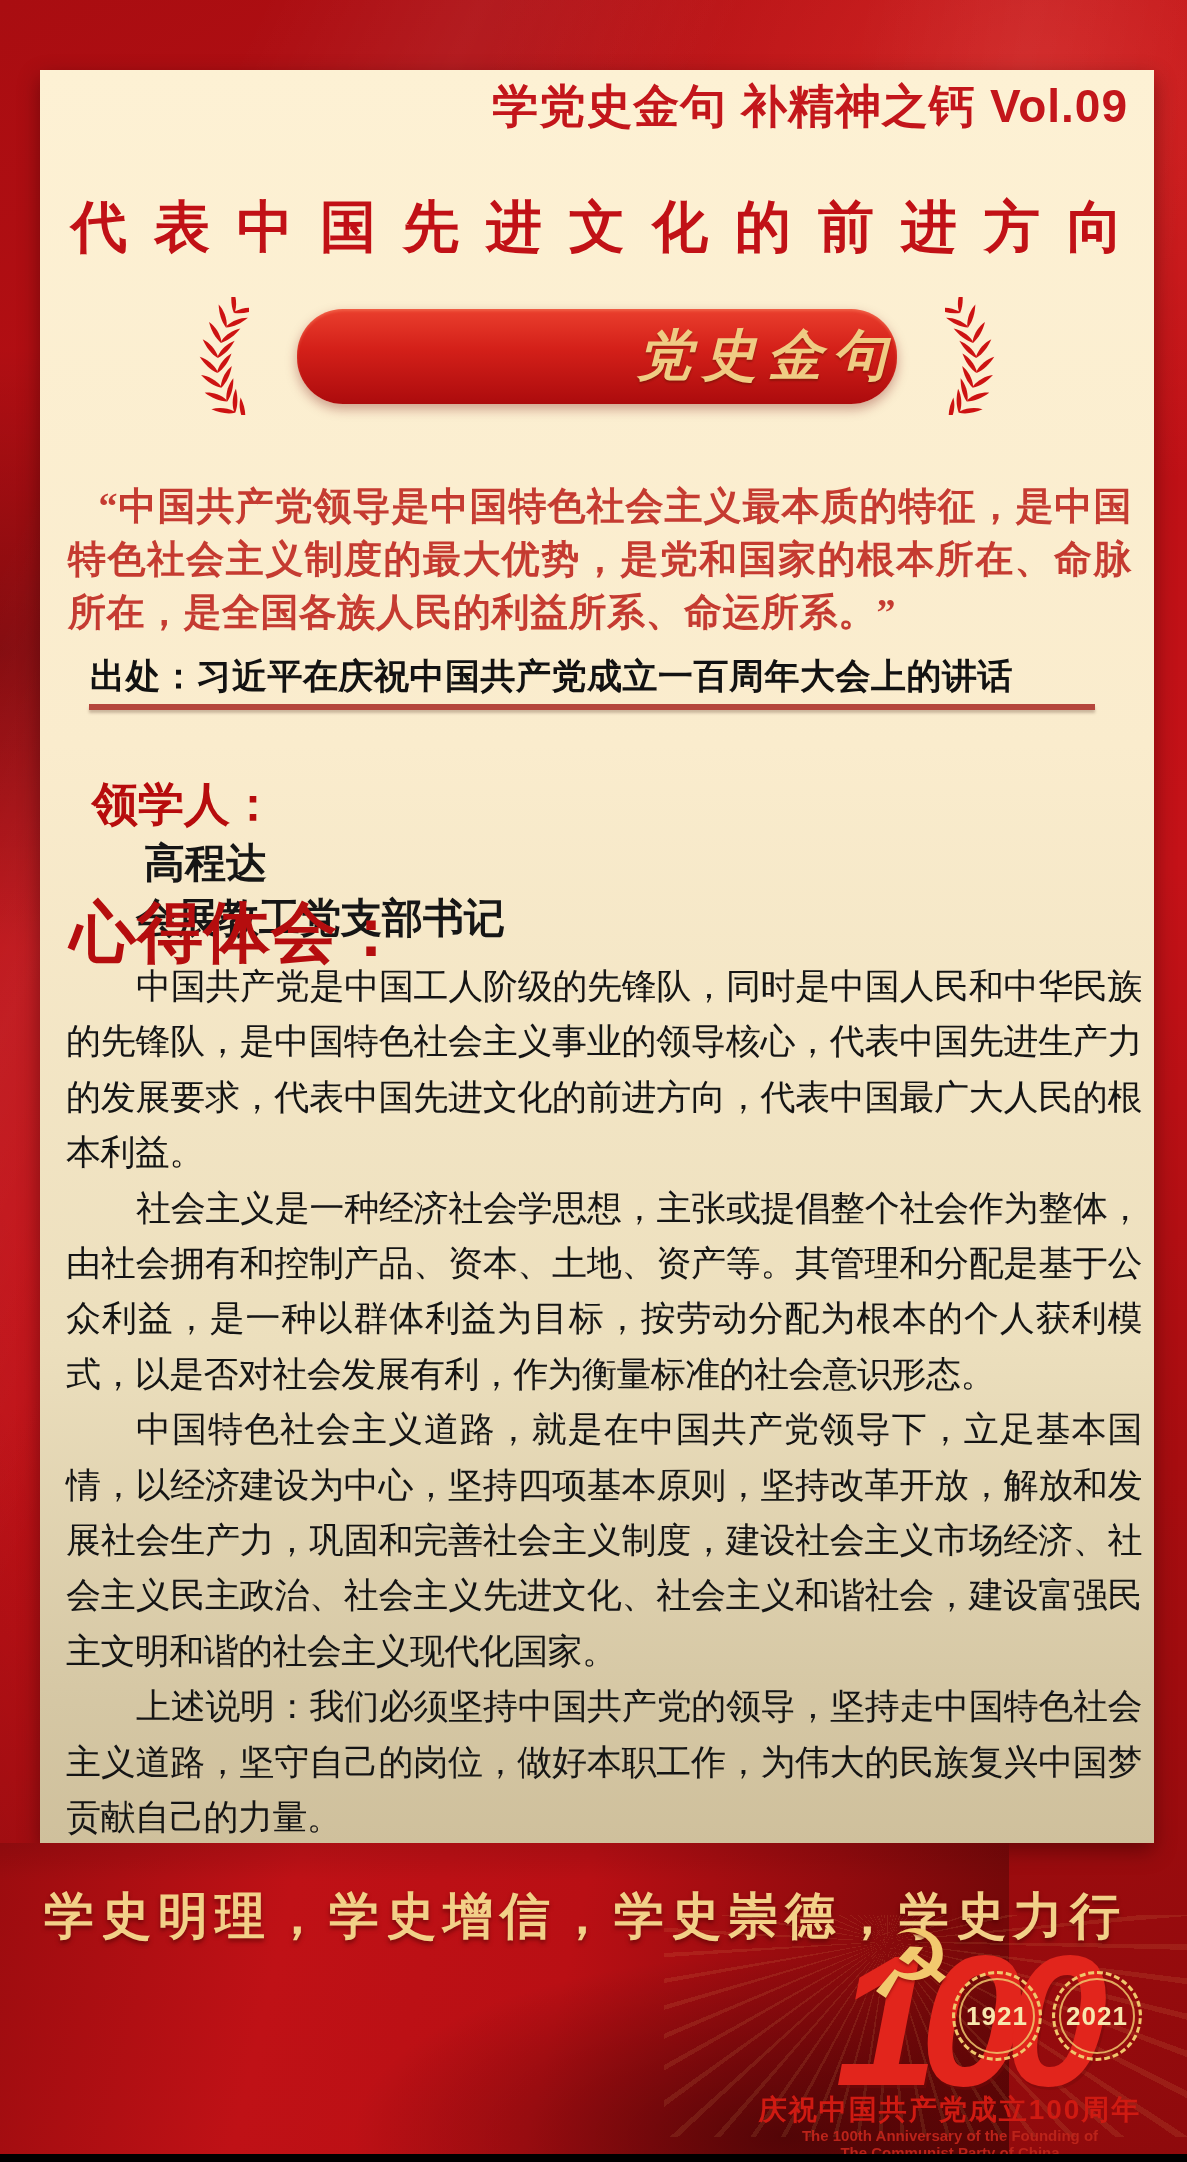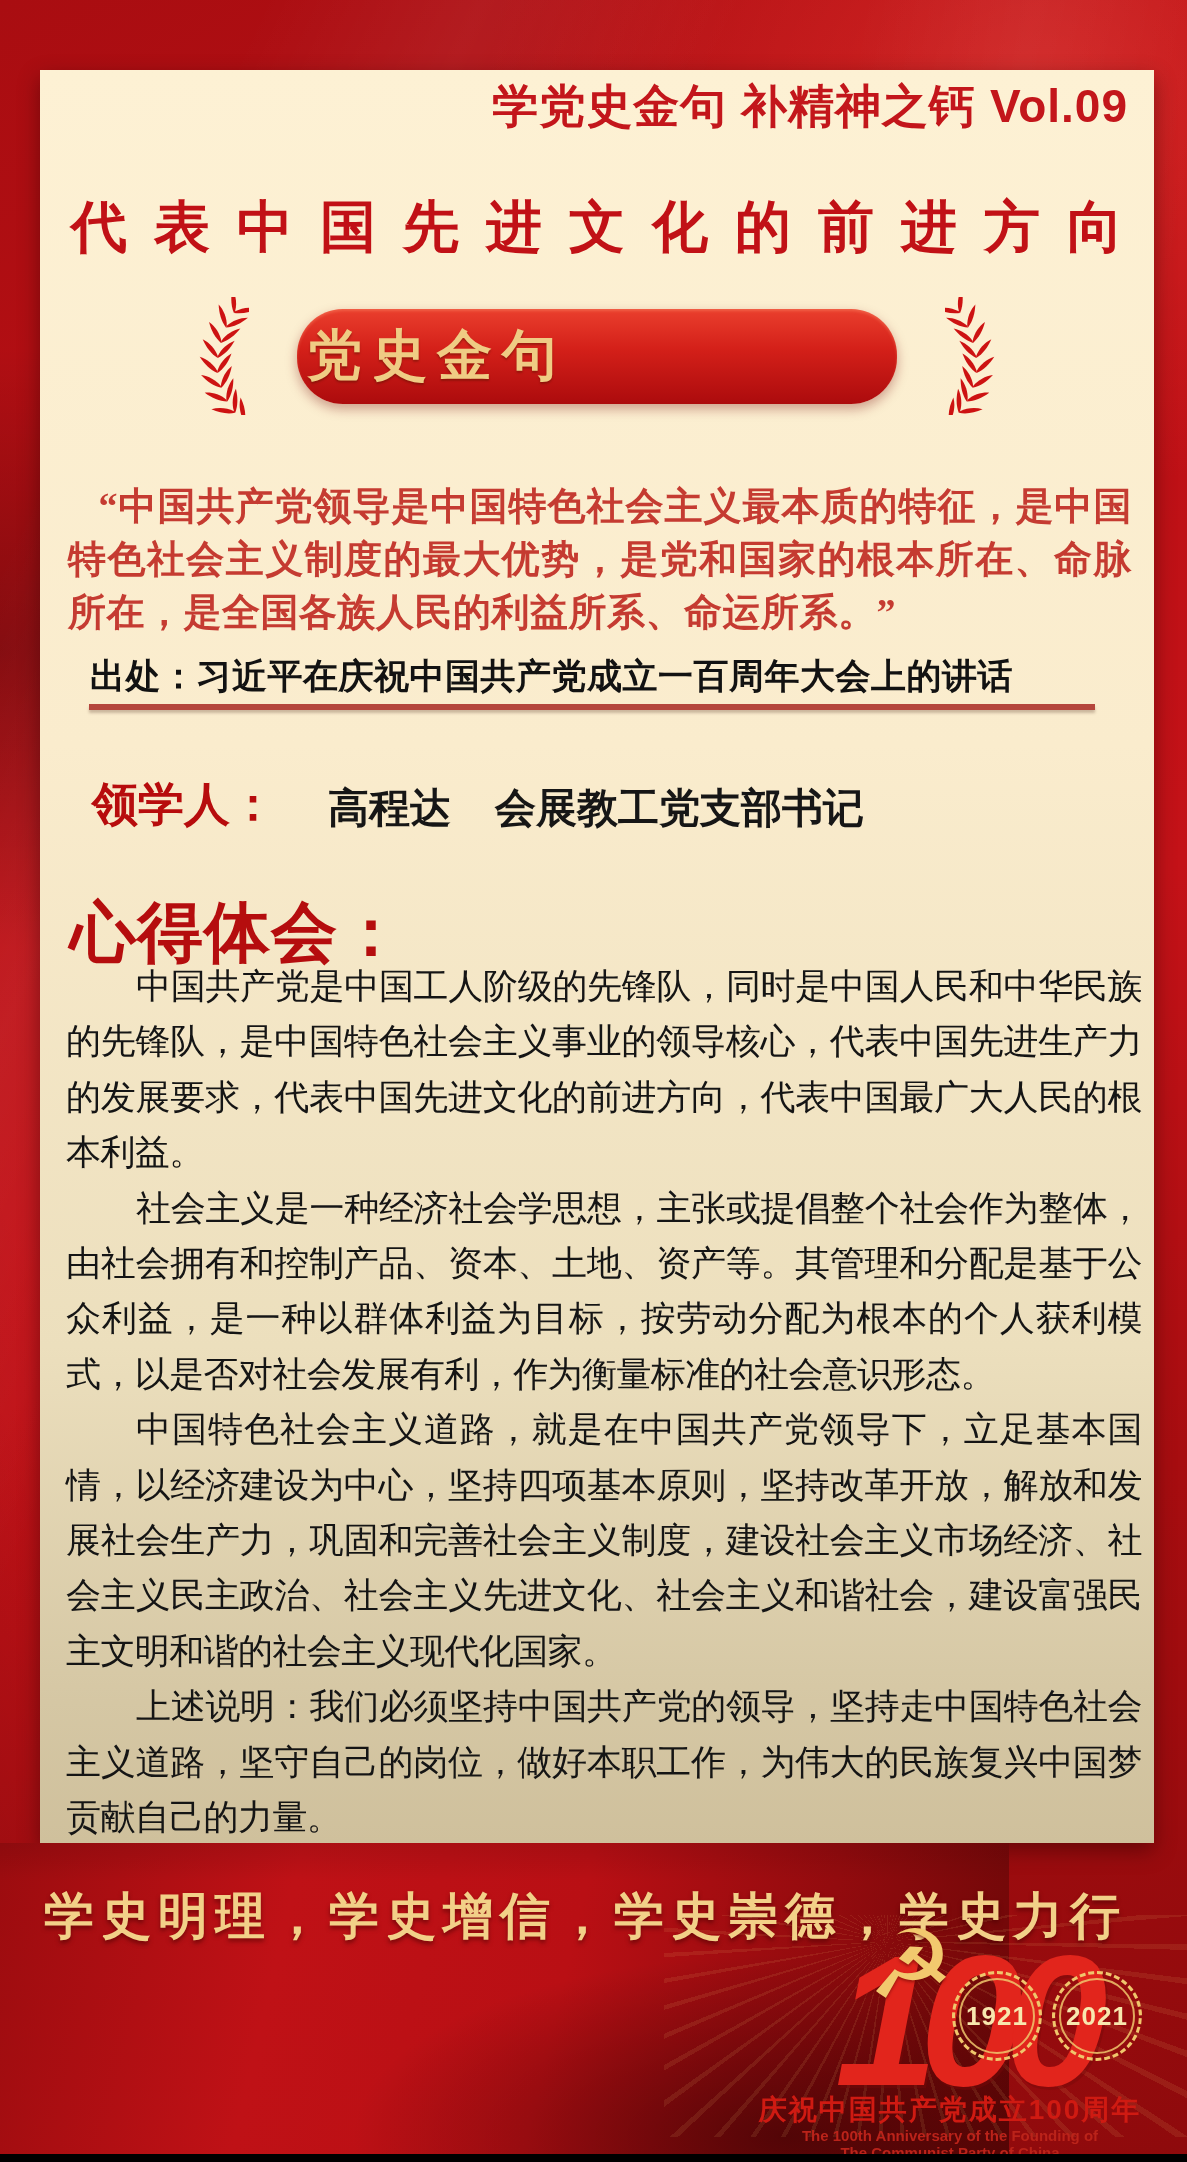--- a/index.html
+++ b/index.html
@@ -36,41 +36,41 @@
   }
   .banner-row{
     position:absolute;top:224px;left:0;width:100%;height:124px;
     display:flex;align-items:center;justify-content:center;gap:48px;
   }
   .laurel{width:52px;height:118px;flex:0 0 auto;}
   .banner-pill{
     width:600px;height:95px;border-radius:46px;
     background:linear-gradient(180deg,#ea3f2d 0%,#d42019 42%,#ac0b0d 100%);
     box-shadow:0 5px 12px rgba(120,10,10,.35), inset 0 2px 3px rgba(255,160,120,.35);
-    display:flex;align-items:center;justify-content:flex-start;
+    display:flex;align-items:center;justify-content:flex-end;font-style:italic;
   }
   .banner-label{
     font-size:55px;font-weight:bold;color:#efcc84;letter-spacing:10px;text-indent:10px;
     text-shadow:0 2px 2px rgba(90,20,0,.45);white-space:nowrap;
   }
   .quote{
     position:absolute;top:410px;left:28px;right:22px;
     font-family:"Liberation Serif","DejaVu Serif",serif;
     font-size:38px;line-height:53px;font-weight:600;color:#c53b31;
     text-indent:.8em;text-align:justify;letter-spacing:.5px;
   }
   .source{
     position:absolute;top:583px;left:50px;
     font-size:35px;font-weight:bold;color:#121212;letter-spacing:.5px;white-space:nowrap;
   }
   .divider{
     position:absolute;top:634px;left:49px;width:1006px;height:6px;
     background:#b5463c;box-shadow:0 3px 3px rgba(60,20,10,.25);
   }
-  .leader-row{position:absolute;top:704px;left:52px;display:flex;align-items:flex-end;white-space:nowrap;}
+  .leader-row{position:absolute;top:704px;left:52px;display:flex;align-items:flex-start;white-space:nowrap;flex-direction:column;}
   .leader-label{font-size:46px;font-weight:bold;color:#b70c0d;}
   .leader-name{font-size:41px;font-weight:600;color:#161616;margin-left:52px;}
   .leader-title{font-size:41px;font-weight:600;color:#161616;margin-left:44px;}
   .section-title{
     position:absolute;top:818px;left:30px;
     font-size:66px;font-weight:bold;color:#b50d0e;letter-spacing:1px;
   }
   .body-text{
     position:absolute;top:888px;left:26px;right:12px;
     font-size:35px;line-height:55.4px;letter-spacing:-0.6px;color:#151515;

